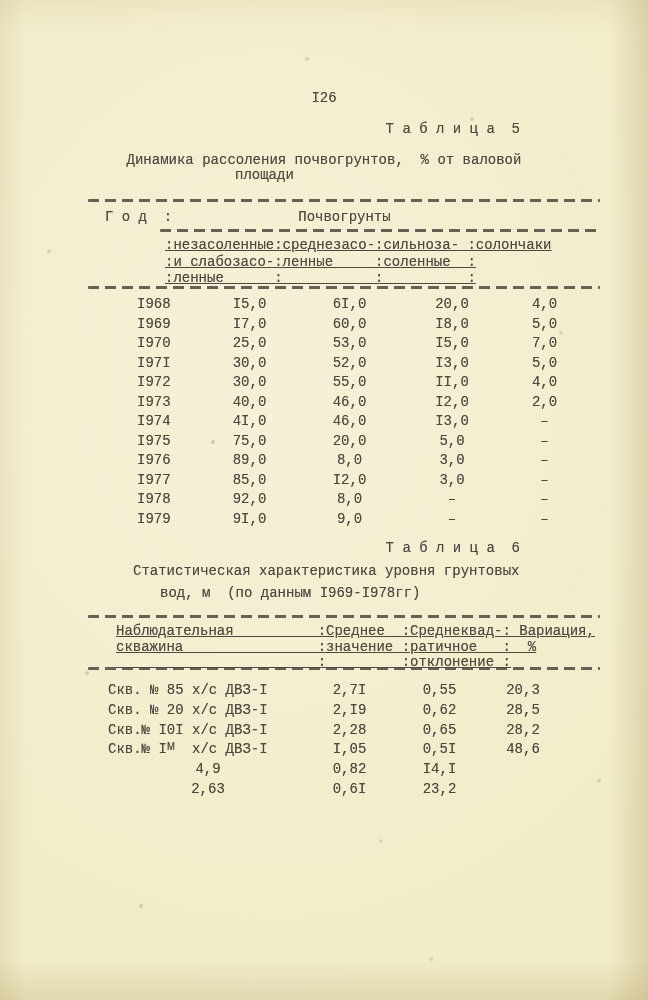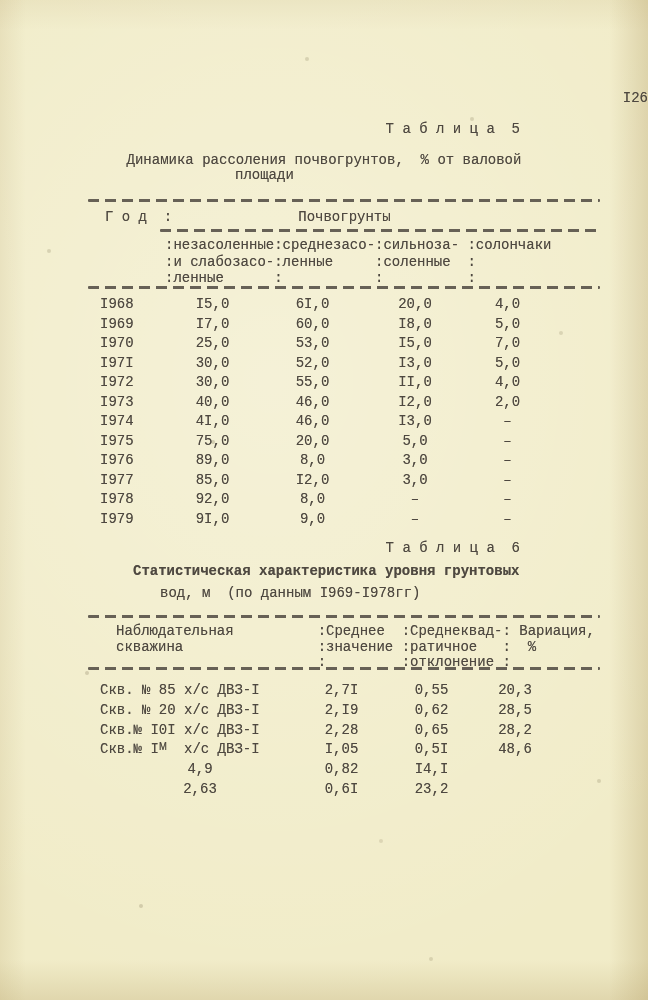--- a/index.html
+++ b/index.html
@@ -26,26 +26,26 @@
   .center{left:0;width:648px;text-align:center;}
 
   
   .dash{
     position:absolute;height:3px;
     background:repeating-linear-gradient(90deg, rgba(78,72,64,.85) 0 11px, rgba(78,72,64,0) 11px 17px);
     border-radius:1px;
   }
 
   
-  .t5-row{display:grid;grid-template-columns:65px 95px 105px 100px 85px;height:19.5px;}
-  .t6-row{display:grid;grid-template-columns:200px 83px 97px 70px;height:19.8px;}
+  .t5-row{display:grid;grid-template-columns:65px 95px 105px 100px 85px;height:19.5px;margin-left:37px;}
+  .t6-row{display:grid;grid-template-columns:200px 83px 97px 70px;height:19.8px;margin-left:8px;}
   .t5-row .cell,.t6-row .cell{text-align:center;white-space:pre;}
   .t5-row .c0,.t6-row .c0{text-align:left;}
 
-  pre.block{font:inherit;white-space:pre;line-height:16.5px;}
+  pre.block{font:inherit;white-space:pre;line-height:16.5px;text-decoration:underline;}
 
   .specks{position:absolute;left:0;top:0;width:2px;height:2px;border-radius:50%;
     background:rgba(120,108,76,.0);
     box-shadow:
       212px 441px 0 1px rgba(120,108,76,.28),
       471px 118px 0 1px rgba(120,108,76,.22),
       86px 672px 0 1px rgba(120,108,76,.25),
       560px 332px 0 1px rgba(120,108,76,.20),
       306px 58px 0 1px rgba(120,108,76,.22),
       140px 905px 0 1px rgba(120,108,76,.25),
@@ -53,21 +53,21 @@
       598px 780px 0 1px rgba(120,108,76,.22),
       48px 250px 0 1px rgba(120,108,76,.22),
       380px 840px 0 1px rgba(120,108,76,.18);
   }
 </style>
 </head>
 <body>
 
 <div class="specks"></div>
 
-<div class="abs center" style="top:90px;text-align:right;">I26</div>
+<div class="abs center" style="top:90px;">I26</div>
 
 <div class="abs" style="top:121px;right:128px;">Т а б л и ц а  5</div>
 <div class="abs center" style="top:152px;">Динамика рассоления почвогрунтов,  % от валовой</div>
 <div class="abs" style="top:167px;left:235px;">площади</div>
 
 <div class="dash" style="top:199px;left:88px;width:512px;"></div>
 
 <div class="abs" style="top:209px;left:105px;">Г о д  :               Почвогрунты</div>
 
 <div class="dash" style="top:229px;left:160px;width:440px;"></div>
@@ -159,21 +159,21 @@
     <div class="t5-row">
       <div class="cell c0">I979</div>
       <div class="cell c1">9I,0</div>
       <div class="cell c2">9,0</div>
       <div class="cell c3">–</div>
       <div class="cell c4">–</div>
     </div>
   </div>
 
 <div class="abs" style="top:540px;right:128px;">Т а б л и ц а  6</div>
-<div class="abs" style="top:563px;left:133px;font-weight:bold;">Статистическая характеристика уровня грунтовых</div>
+<div class="abs" style="top:563px;left:133px;">Статистическая характеристика уровня грунтовых</div>
 <div class="abs" style="top:585px;left:160px;">вод, м  (по данным I969-I978гг)</div>
 
 <div class="dash" style="top:615px;left:88px;width:512px;"></div>
 
 <pre class="block abs" style="top:624px;left:116px;line-height:15.5px;">Наблюдательная          :Среднее  :Среднеквад-: Вариация,
 скважина                :значение :ратичное   :  %
                         :         :отклонение :</pre>
 
 <div class="dash" style="top:667px;left:88px;width:512px;"></div>
 

